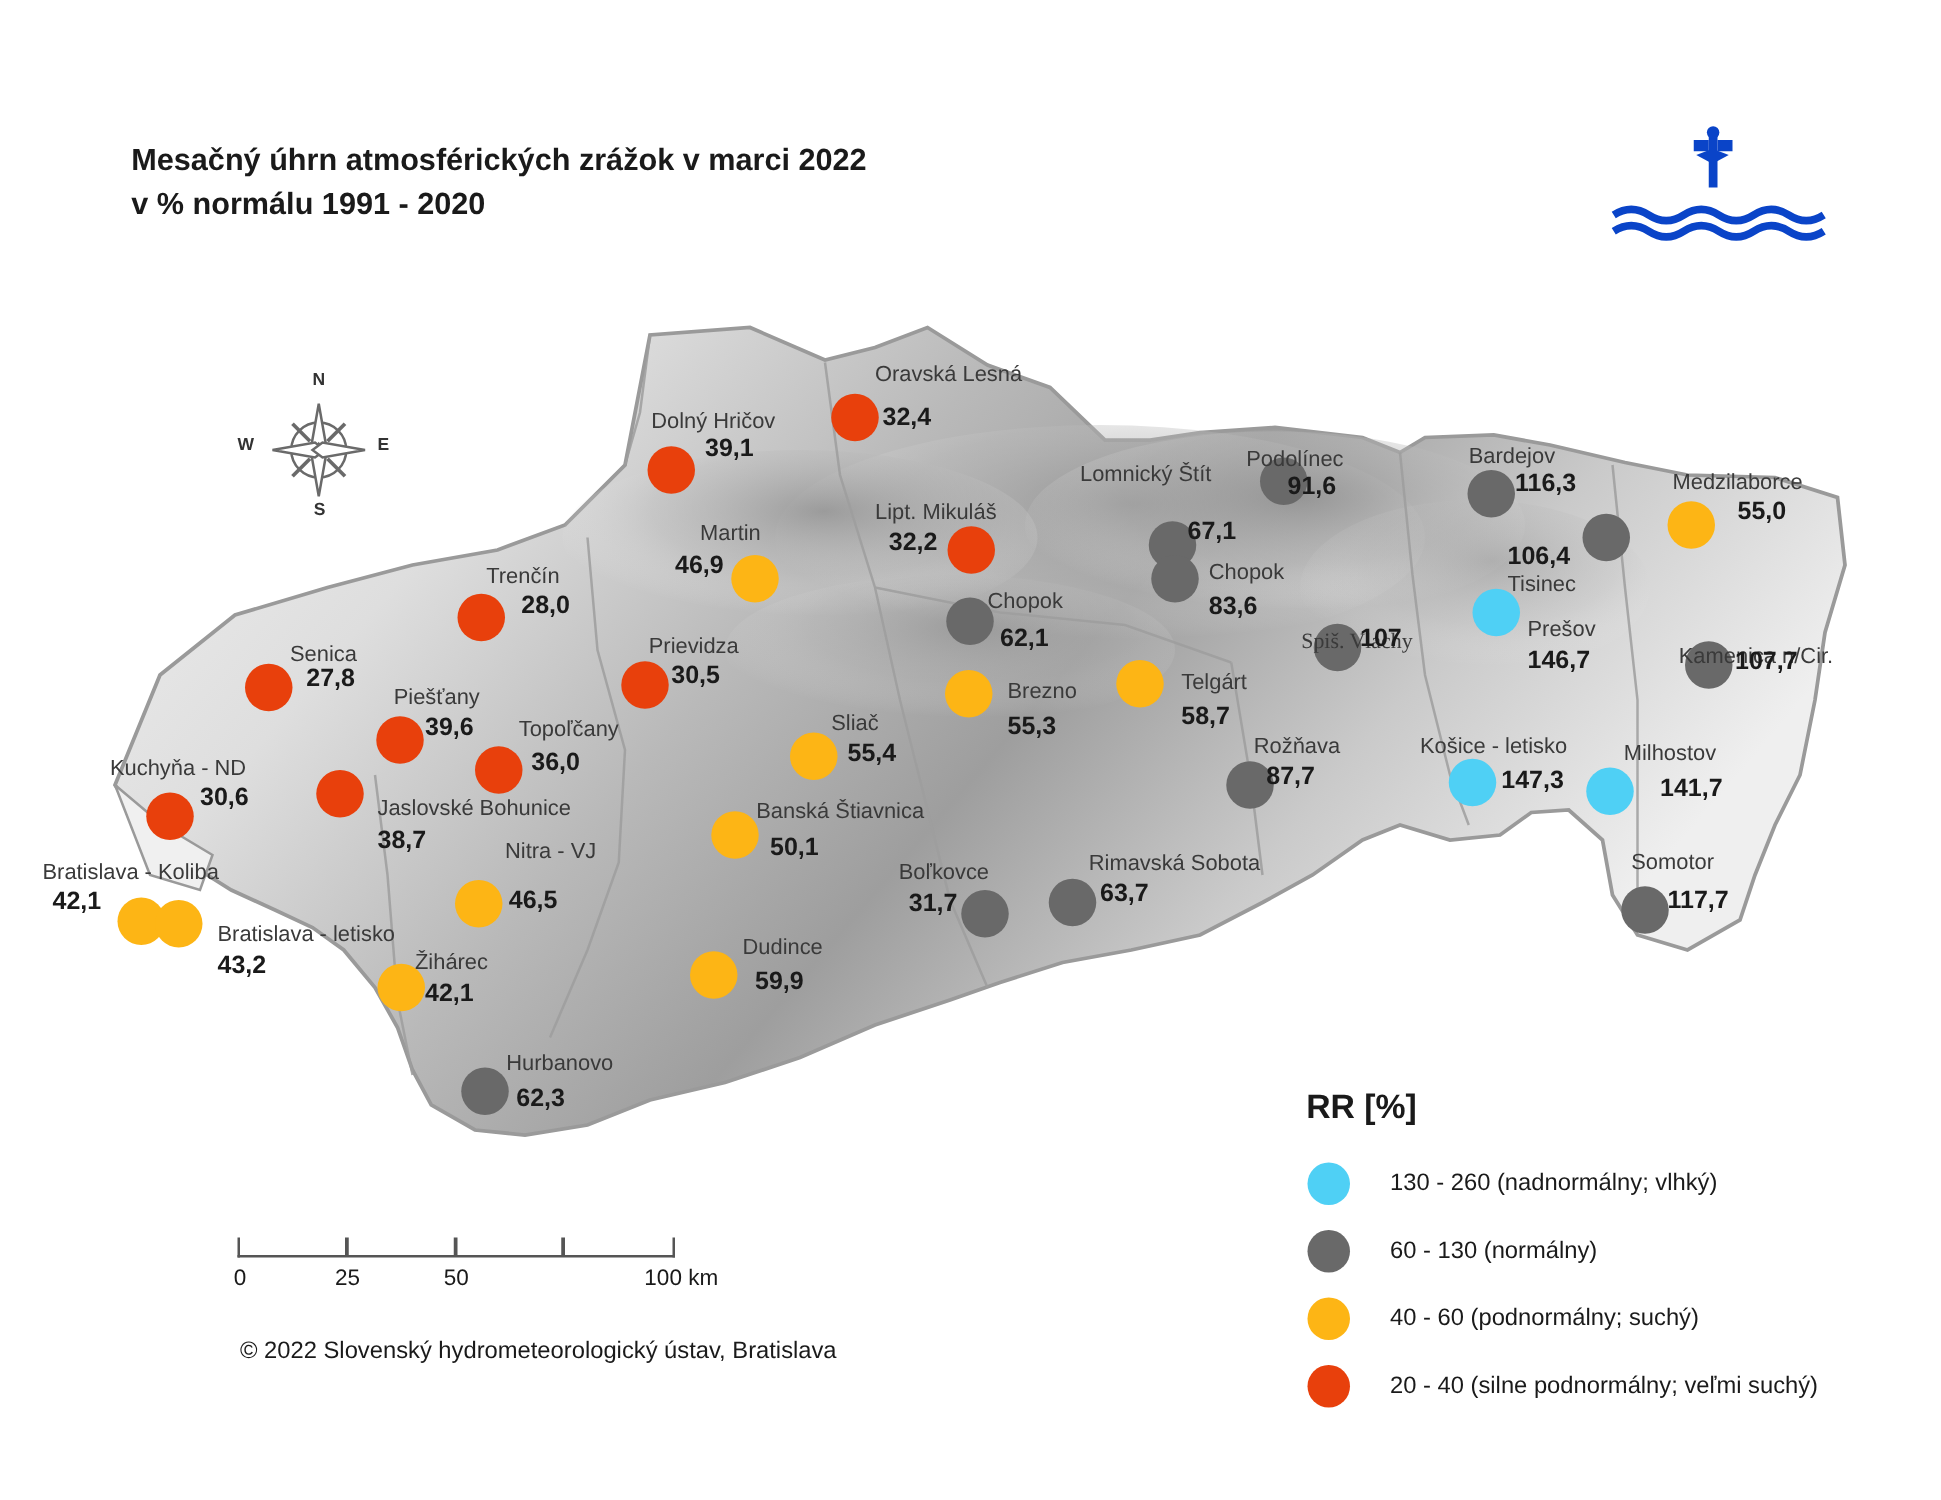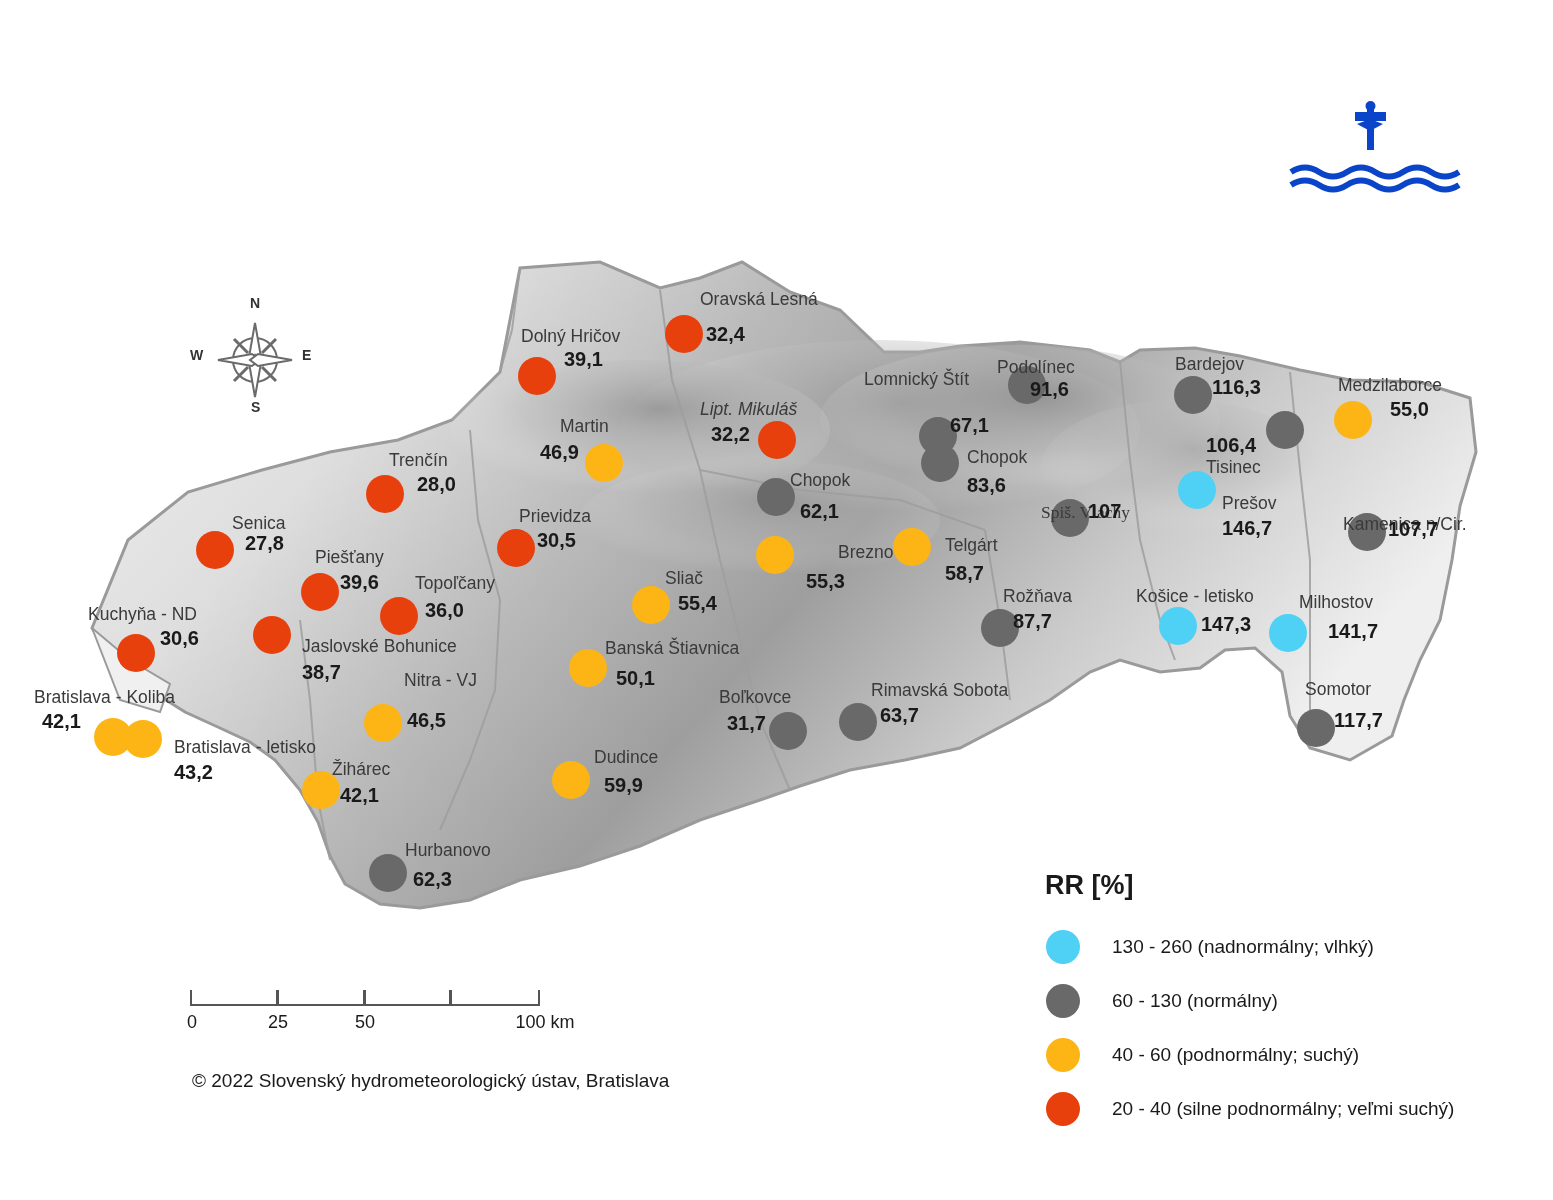--- a/index.html
+++ b/index.html
@@ -180,20 +180,22 @@
     font-size: 19px;
     color: #1a1a1a;
     white-space: nowrap;
   }
 </style>
 </head>
 <body>
 
 <div id="map-root">
 
+  <div class="title"><span>Mesačný úhrn atmosférických zrážok v marci 2022</span>
+<span>v % normálu 1991 - 2020</span></div>
 
   <div class="logo">
     <svg width="180" height="100" viewBox="0 0 180 100">
       <g fill="#0a44c8">
         <rect x="82" y="8" width="7" height="42"></rect>
         <path d="M70 12 h12 v9 h-12 z"></path>
         <path d="M89 12 h12 v9 h-12 z"></path>
         <circle cx="85.5" cy="6" r="5"></circle>
         <path d="M72 24 l13 7 l13 -7 l-13 -5 z"></path>
         <path d="M6 72 q14 -9 28 0 q14 9 28 0 q14 -9 28 0 q14 9 28 0 q14 -9 28 0 q14 9 28 0" stroke="#0a44c8" stroke-width="6" fill="none"></path>
@@ -277,21 +279,21 @@
       <div class="st-name" style="left: 700px; top: 289px;">Oravská Lesná</div>
       <div class="st-val" style="left: 706px; top: 323px;">32,4</div>
       <div class="station" style="left: 537px; top: 376px;">
         <div class="dot" style="background: rgb(232, 64, 12);"></div>
       </div>
       <div class="st-name" style="left: 521px; top: 326px;">Dolný Hričov</div>
       <div class="st-val" style="left: 564px; top: 348px;">39,1</div>
       <div class="station" style="left: 777px; top: 440px;">
         <div class="dot" style="background: rgb(232, 64, 12);"></div>
       </div>
-      <div class="st-name" style="left: 700px; top: 399px; font-style: italic;">Lipt. Mikuláš</div>
+      <div class="st-name" style="left: 700px; top: 399px;">Lipt. Mikuláš</div>
       <div class="st-val" style="left: 711px; top: 423px;">32,2</div>
       <div class="station" style="left: 604px; top: 463px;">
         <div class="dot" style="background: rgb(253, 181, 21);"></div>
       </div>
       <div class="st-name" style="left: 560px; top: 416px;">Martin</div>
       <div class="st-val" style="left: 540px; top: 441px;">46,9</div>
       <div class="station" style="left: 385px; top: 494px;">
         <div class="dot" style="background: rgb(232, 64, 12);"></div>
       </div>
       <div class="st-name" style="left: 389px; top: 450px;">Trenčín</div>
@@ -367,21 +369,21 @@
       <div class="st-name" style="left: 594px; top: 747px;">Dudince</div>
       <div class="st-val" style="left: 604px; top: 774px;">59,9</div>
       <div class="station" style="left: 776px; top: 497px;">
         <div class="dot" style="background: rgb(105, 105, 105);"></div>
       </div>
       <div class="st-name" style="left: 790px; top: 470px;">Chopok</div>
       <div class="st-val" style="left: 800px; top: 500px;">62,1</div>
       <div class="station" style="left: 775px; top: 555px;">
         <div class="dot" style="background: rgb(253, 181, 21);"></div>
       </div>
-      <div class="st-name" style="left: 806px; top: 542px; margin-left: 32px;">Brezno</div>
+      <div class="st-name" style="left: 806px; top: 542px;">Brezno</div>
       <div class="st-val" style="left: 806px; top: 570px;">55,3</div>
       <div class="station" style="left: 912px; top: 547px;">
         <div class="dot" style="background: rgb(253, 181, 21);"></div>
       </div>
       <div class="st-name" style="left: 945px; top: 535px;">Telgárt</div>
       <div class="st-val" style="left: 945px; top: 562px;">58,7</div>
       <div class="station" style="left: 788px; top: 731px;">
         <div class="dot" style="background: rgb(105, 105, 105);"></div>
       </div>
       <div class="st-name" style="left: 719px; top: 687px;">Boľkovce</div>

